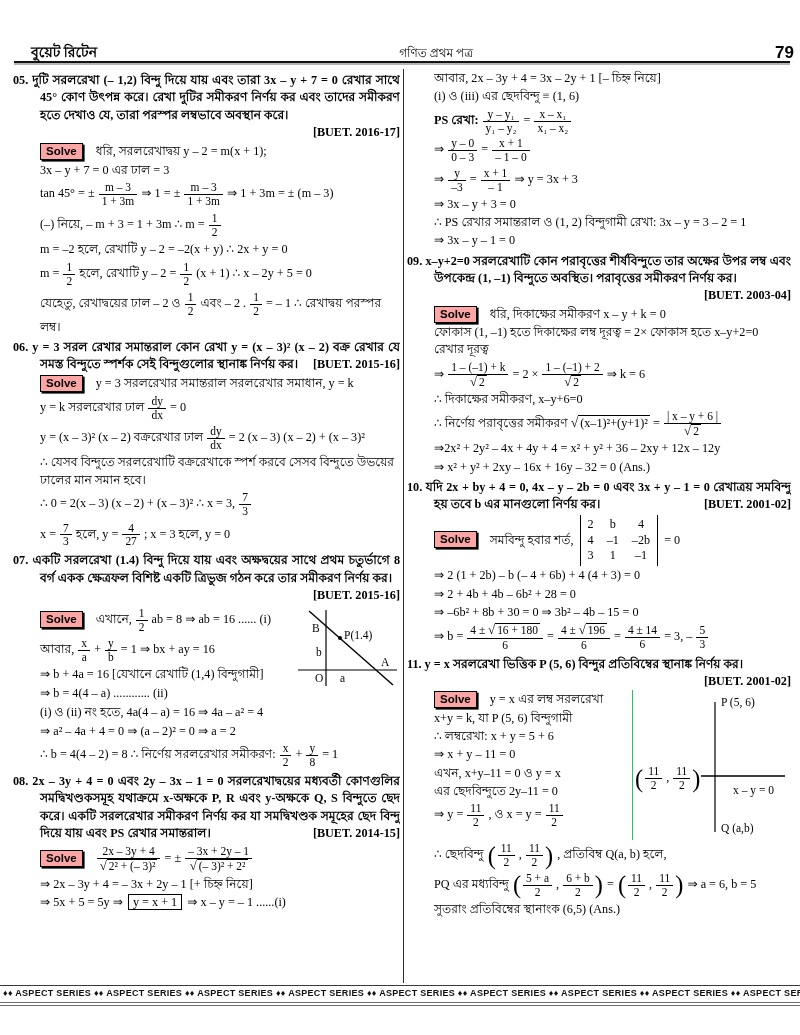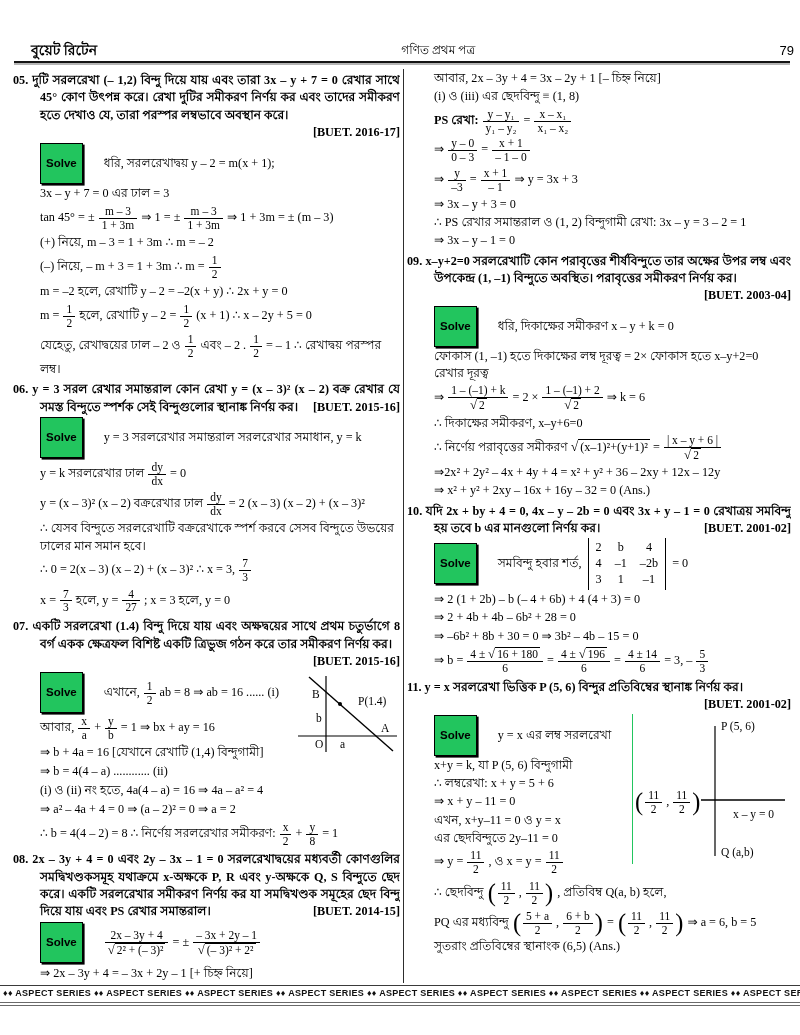--- a/index.html
+++ b/index.html
@@ -2,39 +2,39 @@
 <html><head>
 <meta charset="utf-8">
 <style>
   html,body{margin:0;padding:0;background:#e8e8e8;}
   .page{position:relative;width:800px;height:1035px;background:#ffffff;margin:0 auto;
         font-family:"Liberation Serif",serif;color:#000;overflow:hidden;font-size:12.2px;line-height:1.42;}
   
   .header{position:absolute;top:41px;left:18px;right:6px;display:flex;align-items:center;margin-left:13px;}
   .h-left{font-weight:bold;font-size:14px;}
   .h-center{flex:1;text-align:center;font-size:12px;}
-  .h-right{font-weight:normal;font-size:13px;font-family:"Liberation Sans",sans-serif;}
+  .h-right{font-weight:bold;font-size:17px;font-family:"Liberation Sans",sans-serif;}
   .header-rule{position:absolute;top:61px;left:14px;right:10px;height:0;
                border-top:2.5px solid #141414;box-shadow:0 2px 0 #b5b5b5;}
   
   .content{position:absolute;top:69px;left:13px;right:9px;bottom:52px;display:flex;overflow:hidden;justify-content:space-between;}
   .col{width:387px;overflow:hidden;}
   .col-divider{width:1px;background:#2d2d2d;margin:0 3px;flex-shrink:0;}
   .col:last-child{flex:1;}
   
   .prob{font-weight:bold;text-align:justify;padding-left:27px;text-indent:-27px;margin-top:3px;}
   .prob .num{font-family:"Liberation Serif",serif;}
   .tag{float:right;font-weight:bold;}
   .tagline{text-align:right;font-weight:bold;margin:0;}
   
   .line{padding-left:27px;margin:1.5px 0;}
   .col:last-child .line{margin:1px 0;}
   .solve{display:inline-block;font-family:"Liberation Sans",sans-serif;font-weight:bold;
          font-size:11.5px;border:1.6px solid #000;box-shadow:1.6px 1.6px 0 #000;
-         padding:12px 5px;margin-right:21px;line-height:1.3;background:#22c55e;}
+         padding:0 5px;margin-right:13px;line-height:1.3;background:#fca5a5;}
   .bt{font-weight:bold;}
   .frac{display:inline-block;vertical-align:middle;text-align:center;font-size:0.94em;line-height:1.12;margin:1px 1px;}
   .frac>.num{display:block;border-bottom:1px solid #000;padding:0 3px;}
   .frac>.den{display:block;padding:0 3px;}
   .sqrt{white-space:nowrap;display:inline-block;}
   .sqrt>.rad{font-size:1.12em;}
   .sqrt>.rbody{border-top:1px solid #000;padding:0 2px;}
   .bx{border:1.3px solid #000;padding:0 4px;margin:0 2px;}
   .det{display:inline-grid;grid-template-columns:repeat(3,auto);column-gap:13px;
        padding:2px 7px;border-left:1.4px solid #000;border-right:1.4px solid #000;
@@ -67,56 +67,55 @@
   </div>
   <div class="header-rule"></div>
 
   <div class="content">
     <div class="col" id="col0">
         <div class="prob"><span class="num">05. </span><span class="ptext">দুটি সরলরেখা (– 1,2) বিন্দু দিয়ে যায় এবং তারা 3x – y + 7 = 0 রেখার সাথে  45° কোণ উৎপন্ন করে। রেখা দুটির সমীকরণ নির্ণয় কর এবং তাদের সমীকরণ হতে দেখাও যে, তারা পরস্পর লম্বভাবে অবস্থান করে।</span></div>
         <div class="tagline"><span>[BUET. 2016-17]</span></div>
         <div class="line"><span class="solve">Solve</span><span class="t">ধরি, সরলরেখাদ্বয় y – 2 = m(x + 1);</span></div>
         <div class="line"><span class="t">3x – y + 7 = 0 এর ঢাল = 3</span></div>
         <div class="line"><span class="t">tan 45° = ± </span><span class="frac"><span class="num"><span class="t">m – 3</span></span><span class="den"><span class="t">1 + 3m</span></span></span><span class="t"> ⇒ 1 = ± </span><span class="frac"><span class="num"><span class="t">m – 3</span></span><span class="den"><span class="t">1 + 3m</span></span></span><span class="t"> ⇒ 1 + 3m = ± (m – 3)</span></div>
-        <div class="line"><span class="t">(+) নিয়ে,  m – 3 = 1 + 3m ∴ m = – 2</span></div>
         <div class="line"><span class="t">(–) নিয়ে,  – m + 3 = 1 + 3m ∴ m = </span><span class="frac"><span class="num"><span class="t">1</span></span><span class="den"><span class="t">2</span></span></span></div>
         <div class="line"><span class="t">m = –2 হলে, রেখাটি y – 2 = –2(x + y) ∴ 2x + y = 0</span></div>
         <div class="line"><span class="t">m = </span><span class="frac"><span class="num"><span class="t">1</span></span><span class="den"><span class="t">2</span></span></span><span class="t"> হলে, রেখাটি y – 2 = </span><span class="frac"><span class="num"><span class="t">1</span></span><span class="den"><span class="t">2</span></span></span><span class="t"> (x + 1) ∴ x – 2y + 5 = 0</span></div>
         <div class="line"><span class="t">যেহেতু, রেখাদ্বয়ের ঢাল – 2 ও </span><span class="frac"><span class="num"><span class="t">1</span></span><span class="den"><span class="t">2</span></span></span><span class="t"> এবং – 2 . </span><span class="frac"><span class="num"><span class="t">1</span></span><span class="den"><span class="t">2</span></span></span><span class="t"> = – 1  ∴ রেখাদ্বয় পরস্পর লম্ব।</span></div>
         <div class="prob"><span class="num">06. </span><span class="ptext">y = 3 সরল রেখার সমান্তরাল কোন রেখা y = (x – 3)² (x – 2) বক্র রেখার যে সমস্ত বিন্দুতে স্পর্শক সেই বিন্দুগুলোর স্থানাঙ্ক নির্ণয় কর।</span><span class="tag"> [BUET. 2015-16]</span></div>
         <div class="line"><span class="solve">Solve</span><span class="t">y = 3 সরলরেখার সমান্তরাল সরলরেখার সমাধান, y = k</span></div>
         <div class="line"><span class="t">y = k সরলরেখার ঢাল </span><span class="frac"><span class="num"><span class="t">dy</span></span><span class="den"><span class="t">dx</span></span></span><span class="t"> = 0</span></div>
         <div class="line"><span class="t">y = (x – 3)² (x – 2) বক্ররেখার ঢাল </span><span class="frac"><span class="num"><span class="t">dy</span></span><span class="den"><span class="t">dx</span></span></span><span class="t"> = 2 (x – 3) (x – 2) + (x – 3)²</span></div>
         <div class="line"><span class="t">∴ যেসব বিন্দুতে সরলরেখাটি বক্ররেখাকে স্পর্শ করবে সেসব বিন্দুতে উভয়ের ঢালের মান সমান হবে।</span></div>
         <div class="line"><span class="t">∴ 0 = 2(x – 3) (x – 2) + (x – 3)²   ∴ x = 3, </span><span class="frac"><span class="num"><span class="t">7</span></span><span class="den"><span class="t">3</span></span></span></div>
         <div class="line"><span class="t">x = </span><span class="frac"><span class="num"><span class="t">7</span></span><span class="den"><span class="t">3</span></span></span><span class="t"> হলে, y = </span><span class="frac"><span class="num"><span class="t">4</span></span><span class="den"><span class="t">27</span></span></span><span class="t"> ;   x = 3 হলে, y = 0</span></div>
         <div class="prob"><span class="num">07. </span><span class="ptext">একটি সরলরেখা (1.4) বিন্দু দিয়ে যায় এবং অক্ষদ্বয়ের সাথে প্রথম চতুর্ভাগে 8 বর্গ একক ক্ষেত্রফল বিশিষ্ট একটি ত্রিভুজ গঠন করে তার সমীকরণ নির্ণয় কর।</span></div>
         <div class="tagline"><span>[BUET. 2015-16]</span></div>
         <div class="fig7"><svg width="106" height="88" viewBox="0 0 106 88">
             <line x1="32" y1="4" x2="32" y2="80" stroke="#000" stroke-width="1.2"></line>
             <line x1="4" y1="64" x2="103" y2="64" stroke="#000" stroke-width="1.2"></line>
             <line x1="15" y1="5" x2="99" y2="79" stroke="#000" stroke-width="1.4"></line>
             <circle cx="46" cy="32" r="2" fill="#000"></circle>
-          </svg><span class="lb" style="left: 18px; top: 14px;">B</span><span class="lb" style="left: 22px; top: 38px;">b</span><span class="lb" style="left: 21px; top: 64px;">O</span><span class="lb" style="left: 46px; top: 64px;">a</span><span class="lb" style="left: 87px; top: 48px;">A</span><span class="lb" style="left: 64px; top: 21px;">P(1.4)</span></div>
+          </svg><span class="lb" style="left: 18px; top: 14px;">B</span><span class="lb" style="left: 22px; top: 38px;">b</span><span class="lb" style="left: 21px; top: 64px;">O</span><span class="lb" style="left: 46px; top: 64px;">a</span><span class="lb" style="left: 87px; top: 48px;">A</span><span class="lb" style="left: 50px; top: 21px;">P(1.4)</span></div>
         <div class="line"><span class="solve">Solve</span><span class="t">এখানে, </span><span class="frac"><span class="num"><span class="t">1</span></span><span class="den"><span class="t">2</span></span></span><span class="t"> ab = 8 ⇒ ab = 16 ...... (i)</span></div>
         <div class="line"><span class="t">আবার, </span><span class="frac"><span class="num"><span class="t">x</span></span><span class="den"><span class="t">a</span></span></span><span class="t"> + </span><span class="frac"><span class="num"><span class="t">y</span></span><span class="den"><span class="t">b</span></span></span><span class="t"> = 1 ⇒ bx + ay = 16</span></div>
         <div class="line"><span class="t">⇒ b + 4a = 16 [যেখানে রেখাটি (1,4) বিন্দুগামী]</span></div>
         <div class="line"><span class="t">⇒ b = 4(4 – a) ............ (ii)</span></div>
         <div class="line"><span class="t">(i) ও (ii) নং হতে, 4a(4 – a) = 16 ⇒ 4a – a² = 4</span></div>
         <div class="line"><span class="t">⇒ a² – 4a + 4 = 0 ⇒ (a – 2)² = 0 ⇒ a = 2</span></div>
         <div class="line"><span class="t">∴ b = 4(4 – 2) = 8 ∴ নির্ণেয় সরলরেখার সমীকরণ: </span><span class="frac"><span class="num"><span class="t">x</span></span><span class="den"><span class="t">2</span></span></span><span class="t"> + </span><span class="frac"><span class="num"><span class="t">y</span></span><span class="den"><span class="t">8</span></span></span><span class="t"> = 1</span></div>
         <div class="prob"><span class="num">08. </span><span class="ptext">2x – 3y + 4 = 0 এবং 2y – 3x – 1 = 0 সরলরেখাদ্বয়ের মধ্যবর্তী কোণগুলির সমদ্বিখণ্ডকসমূহ যথাক্রমে x-অক্ষকে P, R এবং y-অক্ষকে Q, S বিন্দুতে ছেদ করে। একটি সরলরেখার সমীকরণ নির্ণয় কর যা সমদ্বিখণ্ডক সমূহের ছেদ বিন্দু দিয়ে যায় এবং PS রেখার সমান্তরাল।</span><span class="tag"> [BUET. 2014-15]</span></div>
         <div class="line"><span class="solve">Solve</span><span class="frac"><span class="num"><span class="t">2x – 3y + 4</span></span><span class="den"><span class="sqrt"><span class="rad">√</span><span class="rbody"><span class="t">2² + (– 3)²</span></span></span></span></span><span class="t"> = ± </span><span class="frac"><span class="num"><span class="t">– 3x + 2y – 1</span></span><span class="den"><span class="sqrt"><span class="rad">√</span><span class="rbody"><span class="t">(– 3)² + 2²</span></span></span></span></span></div>
         <div class="line"><span class="t">⇒ 2x – 3y + 4 = – 3x + 2y – 1 [+ চিহ্ন নিয়ে]</span></div>
         <div class="line"><span class="t">⇒ 5x + 5 = 5y ⇒ </span><span class="bx"><span class="t">y = x + 1</span></span><span class="t"> ⇒ x – y = – 1 ......(i)</span></div>
       </div>
     <div class="col-divider"></div>
     <div class="col" id="col1">
         <div class="line"><span class="t">আবার, 2x – 3y + 4 = 3x – 2y + 1 [– চিহ্ন নিয়ে]</span></div>
-        <div class="line"><span class="t">(i) ও (iii) এর ছেদবিন্দু ≡ (1, 8)</span></div>
+        <div class="line"><span class="t">(i) ও (iii) এর ছেদবিন্দু ≡ (1, 6)</span></div>
         <div class="line"><span class="bt">PS রেখা: </span><span class="frac"><span class="num"><span class="t">y – y₁</span></span><span class="den"><span class="t">y₁ – y₂</span></span></span><span class="t"> = </span><span class="frac"><span class="num"><span class="t">x – x₁</span></span><span class="den"><span class="t">x₁ – x₂</span></span></span></div>
         <div class="line"><span class="t">⇒ </span><span class="frac"><span class="num"><span class="t">y – 0</span></span><span class="den"><span class="t">0 – 3</span></span></span><span class="t"> = </span><span class="frac"><span class="num"><span class="t">x + 1</span></span><span class="den"><span class="t">– 1 – 0</span></span></span></div>
         <div class="line"><span class="t">⇒ </span><span class="frac"><span class="num"><span class="t">y</span></span><span class="den"><span class="t">–3</span></span></span><span class="t"> = </span><span class="frac"><span class="num"><span class="t">x + 1</span></span><span class="den"><span class="t">– 1</span></span></span><span class="t">  ⇒ y = 3x + 3</span></div>
         <div class="line"><span class="t">⇒ 3x – y + 3 = 0</span></div>
         <div class="line"><span class="t">∴ PS রেখার সমান্তরাল ও (1, 2) বিন্দুগামী রেখা: 3x – y = 3 – 2 = 1</span></div>
         <div class="line"><span class="t">⇒ 3x – y – 1 = 0</span></div>
         <div class="prob"><span class="num">09. </span><span class="ptext">x–y+2=0 সরলরেখাটি কোন পরাবৃত্তের শীর্ষবিন্দুতে তার অক্ষের উপর লম্ব এবং উপকেন্দ্র (1, –1) বিন্দুতে অবস্থিত। পরাবৃত্তের সমীকরণ নির্ণয় কর।</span></div>
         <div class="tagline"><span>[BUET. 2003-04]</span></div>
         <div class="line"><span class="solve">Solve</span><span class="t">ধরি, দিকাক্ষের সমীকরণ x – y + k = 0</span></div>
         <div class="line"><span class="t">ফোকাস (1, –1) হতে দিকাক্ষের লম্ব দূরত্ব = 2× ফোকাস হতে x–y+2=0 রেখার দূরত্ব</span></div>

